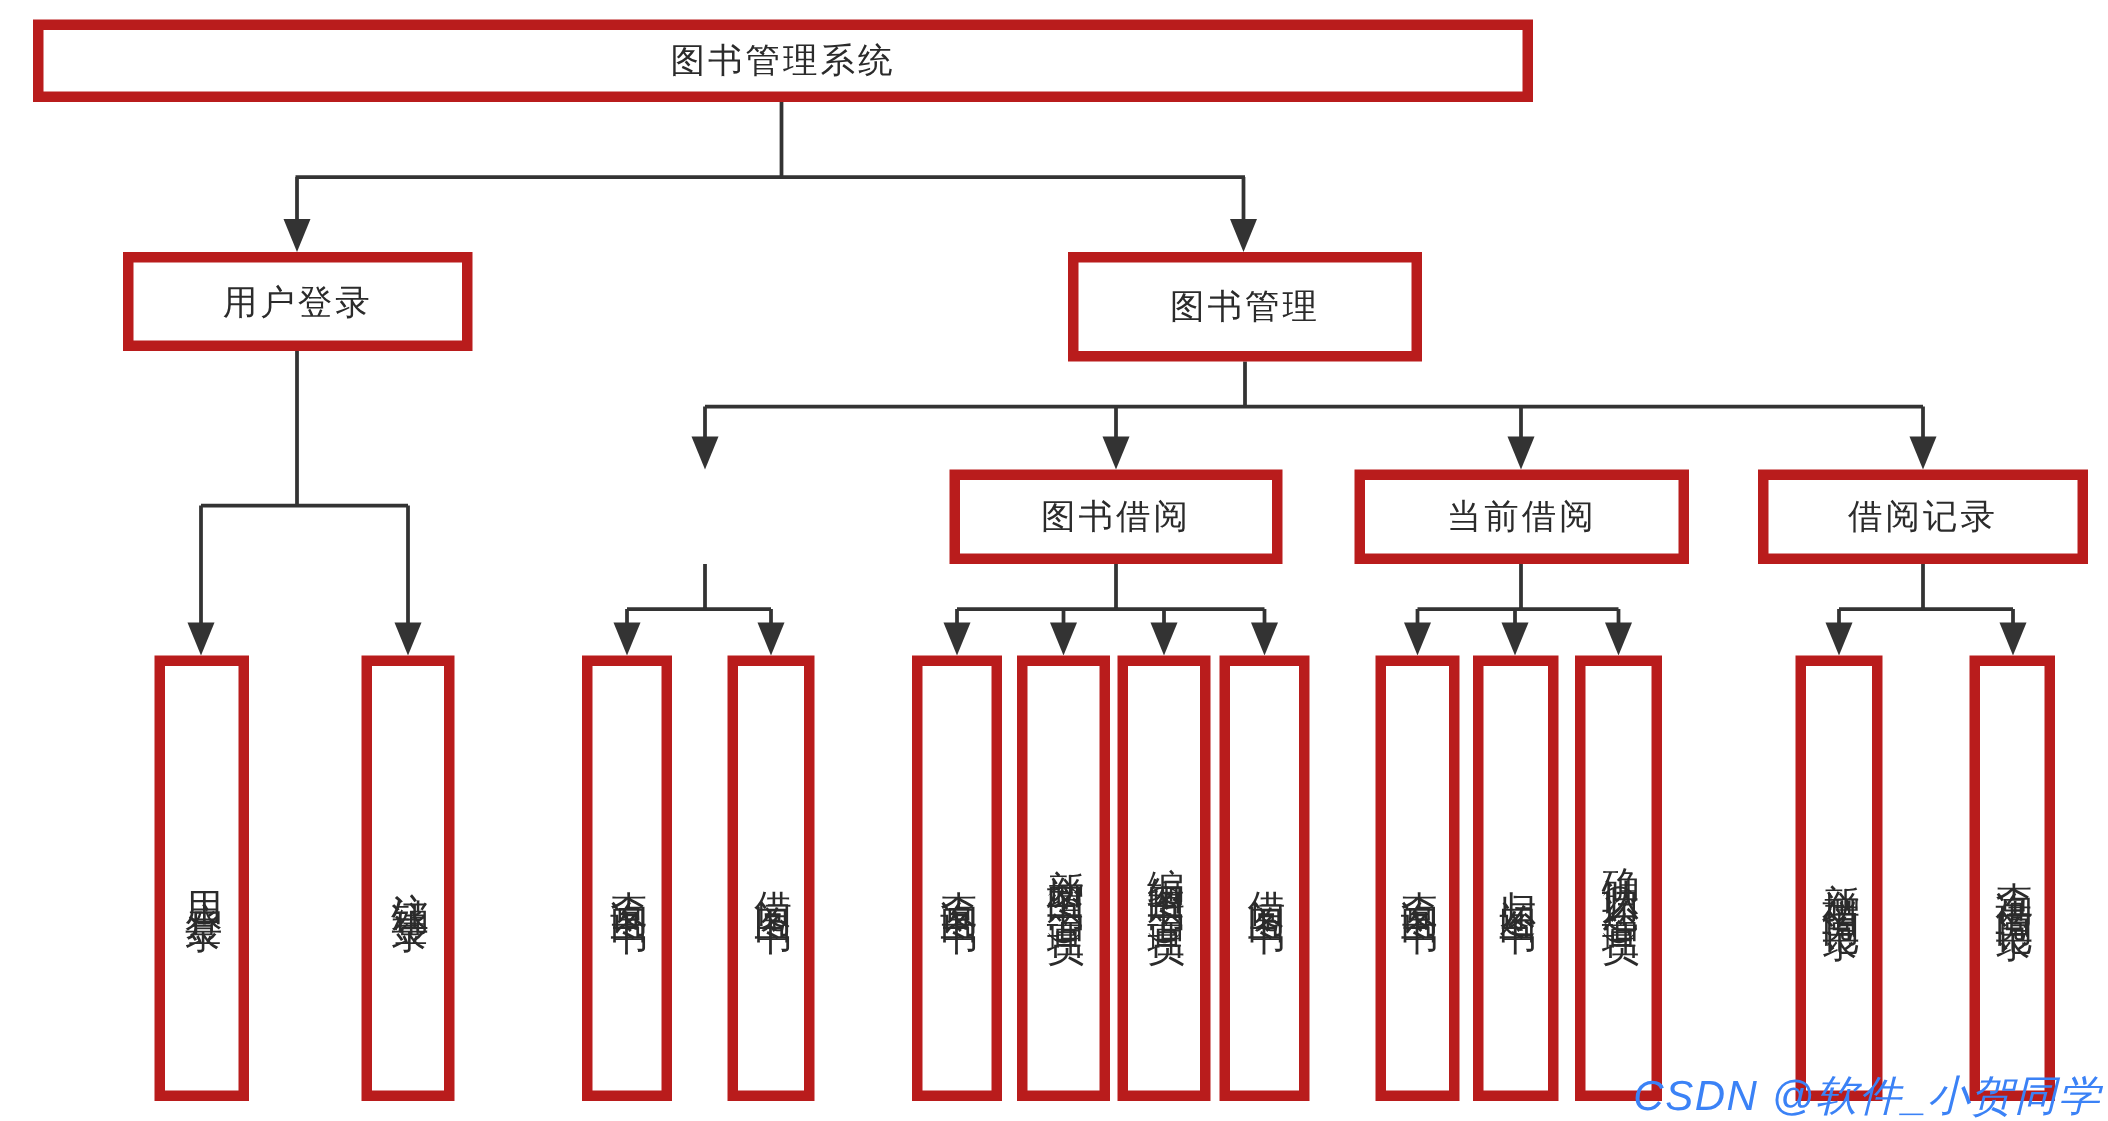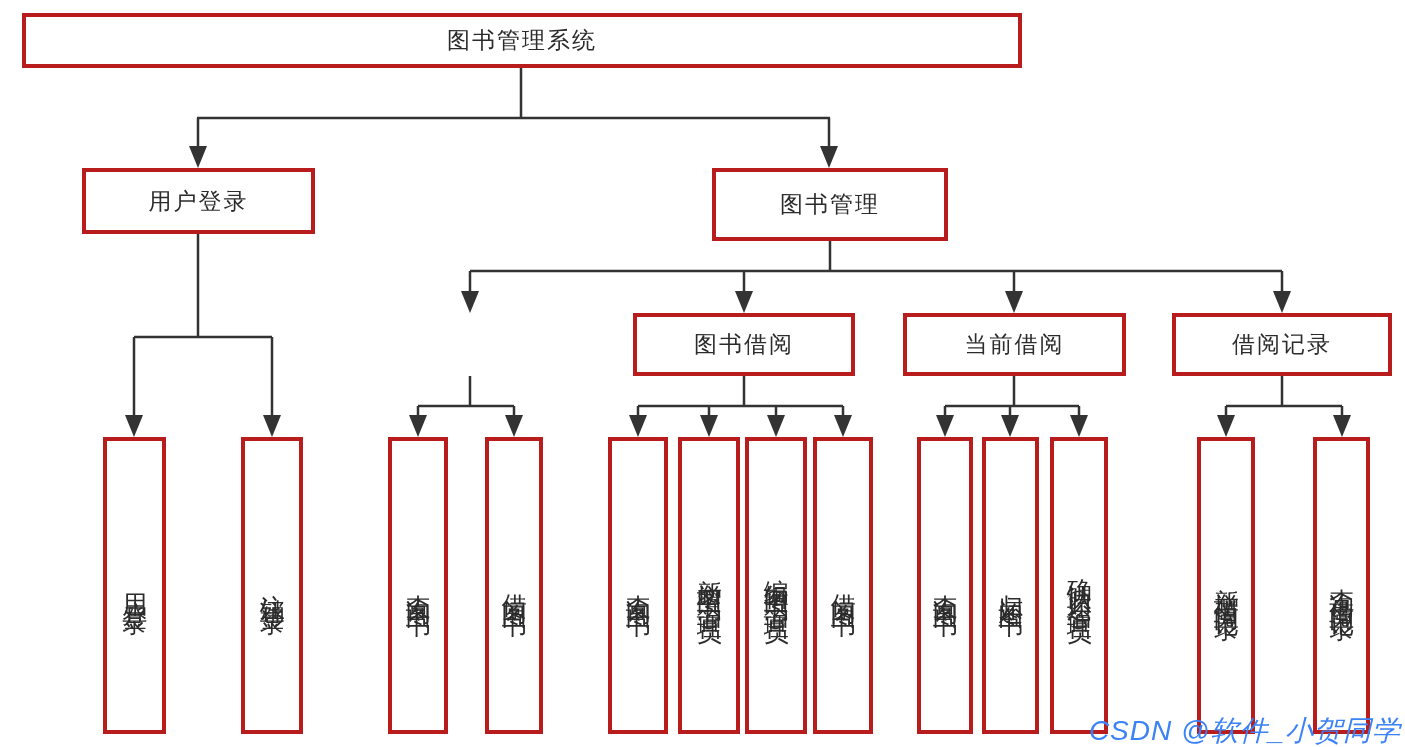--- a/index.html
+++ b/index.html
@@ -6,21 +6,21 @@
   body {
     width:1405px; height:747px;
     background:#ffffff;
     position:relative;
     overflow:hidden;
     font-family:"Liberation Sans","DejaVu Sans",sans-serif;
   }
   .stage { position:absolute; inset:0; }
   .box {
     position:absolute;
-    border:4px solid #b91c1c;
+    border:7px solid #b91c1c;
     background:#ffffff;
     box-sizing:border-box;
     display:flex;
     align-items:center;
     justify-content:center;
     color:#2b2b2b;
   }
   .hlabel { font-size:23px; letter-spacing:2px; white-space:nowrap; }
   .leaf .vlabel {
     writing-mode:vertical-rl;

